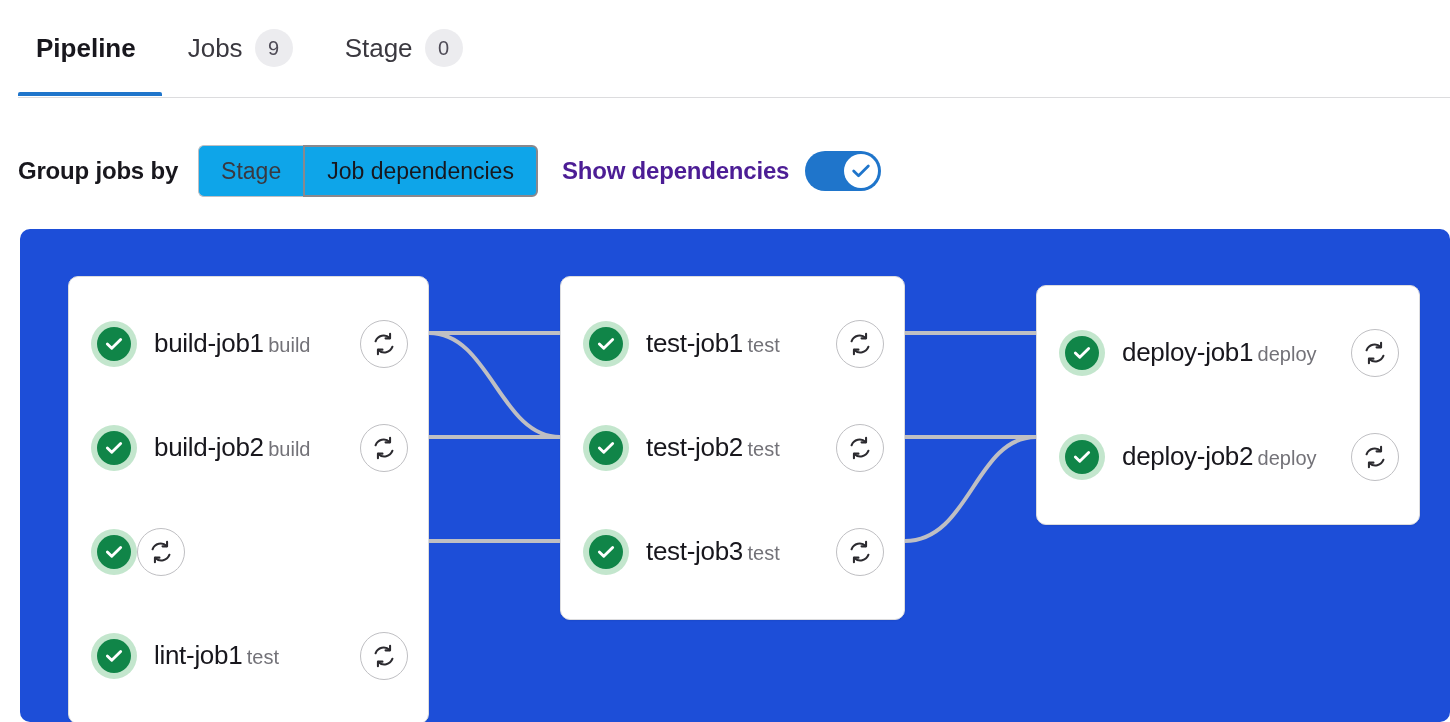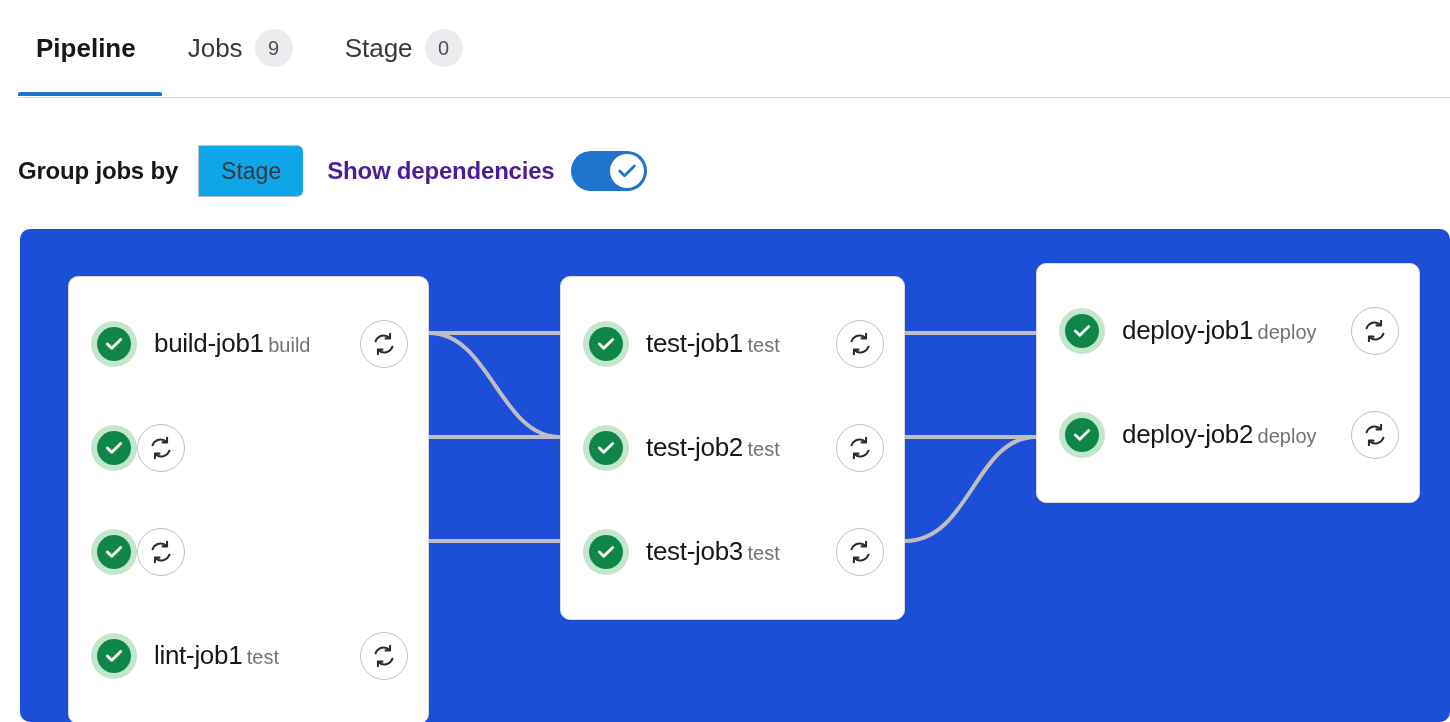--- a/index.html
+++ b/index.html
@@ -84,21 +84,21 @@
   .edges { position: absolute; left: 0; top: 0; width: 1430px; height: 493px; }
 
   .job-card {
     position: absolute; background: #fff;
     border: 1px solid #dcdcde; border-radius: 10px;
     box-shadow: 0 1px 2px rgba(0,0,0,0.06);
     padding: 15px 0;
   }
   .card-1 { left: 48px;   top: 47px;  width: 361px; }
   .card-2 { left: 540px;  top: 47px;  width: 345px; }
-  .card-3 { left: 1016px; top: 34px;  width: 384px; }
+  .card-3 { left: 1016px; top: 56px;  width: 384px; }
 
   .job-row {
     height: 104px; display: flex; align-items: center;
     padding: 0 20px 0 22px;
   }
   .status-icon {
     width: 46px; height: 46px; border-radius: 50%;
     background: #c3e6cd; flex: 0 0 auto;
     display: flex; align-items: center; justify-content: center;
   }
@@ -145,20 +145,21 @@
   </div>
   <div class="tabbar-line"></div>
 </div>
 
 <div class="controlbar">
 
   <span class="group-label">Group jobs by</span>
 
   <div class="segmented">
     <div class="seg">Stage</div>
+    <div class="seg selected">Job dependencies</div>
   </div>
 
   <span class="show-dep-label">Show dependencies</span>
 
   <span class="toggle">
     <span class="toggle-knob">
       <svg width="22" height="22" viewBox="0 0 24 24">
         <path d="M20 6.5L9.3 17.2 4 11.9" fill="none" stroke="#1f75cb" stroke-width="3" stroke-linecap="round" stroke-linejoin="round"></path>
       </svg>
     </span>
@@ -214,20 +215,24 @@
     </div>
 
     <div class="job-row">
       <span class="status-icon">
         <span class="status-inner">
           <svg width="20" height="20" viewBox="0 0 24 24">
               <path d="M20 6.5L9.3 17.2 4 11.9" fill="none" stroke="#fff" stroke-width="3.4" stroke-linecap="round" stroke-linejoin="round"></path>
             </svg>
         </span>
       </span>
+      <span class="job-text">
+        <span class="job-name">build-job2</span>
+        <span class="job-stage">build</span>
+      </span>
       <span class="retry-btn">
         <svg width="26" height="26" viewBox="0 0 24 24">
             <g fill="none" stroke="#2b2a2f" stroke-width="1.9" stroke-linecap="round" stroke-linejoin="round">
               <path d="M4.2 9.5a8 8 0 0 1 13.1-3"></path>
               <polyline points="17.6,2.6 17.6,6.8 13.4,6.8"></polyline>
               <path d="M19.8 14.5a8 8 0 0 1-13.1 3"></path>
               <polyline points="6.4,21.4 6.4,17.2 10.6,17.2"></polyline>
             </g>
           </svg>
       </span>

